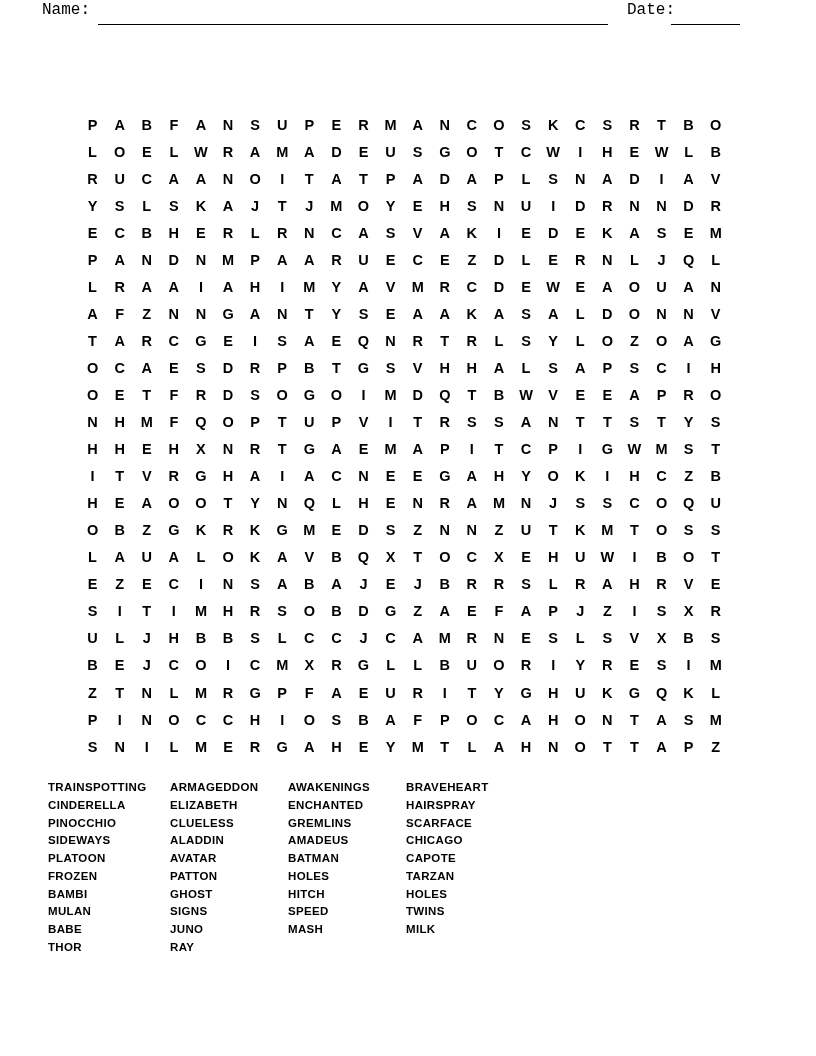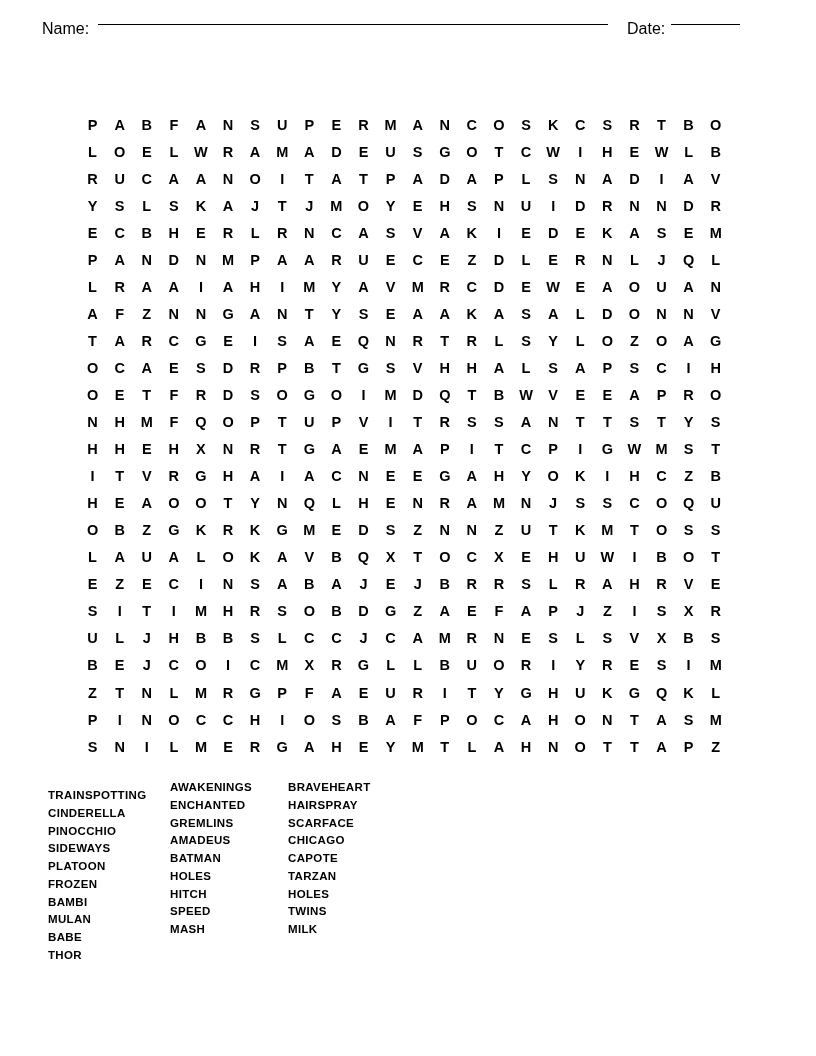--- a/index.html
+++ b/index.html
@@ -13,24 +13,25 @@
     height: 1056px;
     background: #ffffff;
     color: #000000;
     font-family: "Liberation Sans", "DejaVu Sans", sans-serif;
     overflow: hidden;
   }
 
   
   .hdr-label {
     position: absolute;
-    top: 20px;
+    top: 1px;
     font-size: 16px;
     font-weight: 400;
     white-space: nowrap;
+    font-family: Liberation Mono, monospace;
   }
   #name-label { left: 42px; }
   #date-label { left: 627px; }
   .blank-line {
     position: absolute;
     top: 8px;
     height: 16px;
     border-bottom: 1.5px solid #000000;
   }
   #name-line { left: 98px;  width: 510px; }
@@ -67,21 +68,21 @@
   }
 
   
   .words {
     position: absolute;
     left: 48px;
     top: 779px;
     display: flex;
   }
   .word-col { flex: 0 0 auto; }
-  .word-col:nth-child(1) { width: 122px; margin-top: 8px; }
+  .word-col:nth-child(1) { width: 122px; }
   .word-col:nth-child(2) { width: 118px; }
   .word-col:nth-child(3) { width: 118px; }
   .word-col:nth-child(4) { width: 122px; }
   .word-col:nth-child(5) { width: 122px; }
   .word-col:nth-child(6) { width: auto; text-align: right;  }
   .word {
     font-size: 11.5px;
     font-weight: 700;
     line-height: 17.75px;
     letter-spacing: 0.35px;
@@ -684,20 +685,32 @@
         <div class="word">TRAINSPOTTING</div>
         <div class="word">CINDERELLA</div>
         <div class="word">PINOCCHIO</div>
         <div class="word">SIDEWAYS</div>
         <div class="word">PLATOON</div>
         <div class="word">FROZEN</div>
         <div class="word">BAMBI</div>
         <div class="word">MULAN</div>
         <div class="word">BABE</div>
         <div class="word">THOR</div>
+      </div>
+      <div class="word-col">
+        <div class="word">ARMAGEDDON</div>
+        <div class="word">ELIZABETH</div>
+        <div class="word">CLUELESS</div>
+        <div class="word">ALADDIN</div>
+        <div class="word">AVATAR</div>
+        <div class="word">PATTON</div>
+        <div class="word">GHOST</div>
+        <div class="word">SIGNS</div>
+        <div class="word">JUNO</div>
+        <div class="word">RAY</div>
       </div>
       <div class="word-col">
         <div class="word">AWAKENINGS</div>
         <div class="word">ENCHANTED</div>
         <div class="word">GREMLINS</div>
         <div class="word">AMADEUS</div>
         <div class="word">BATMAN</div>
         <div class="word">HOLES</div>
         <div class="word">HITCH</div>
         <div class="word">SPEED</div>

